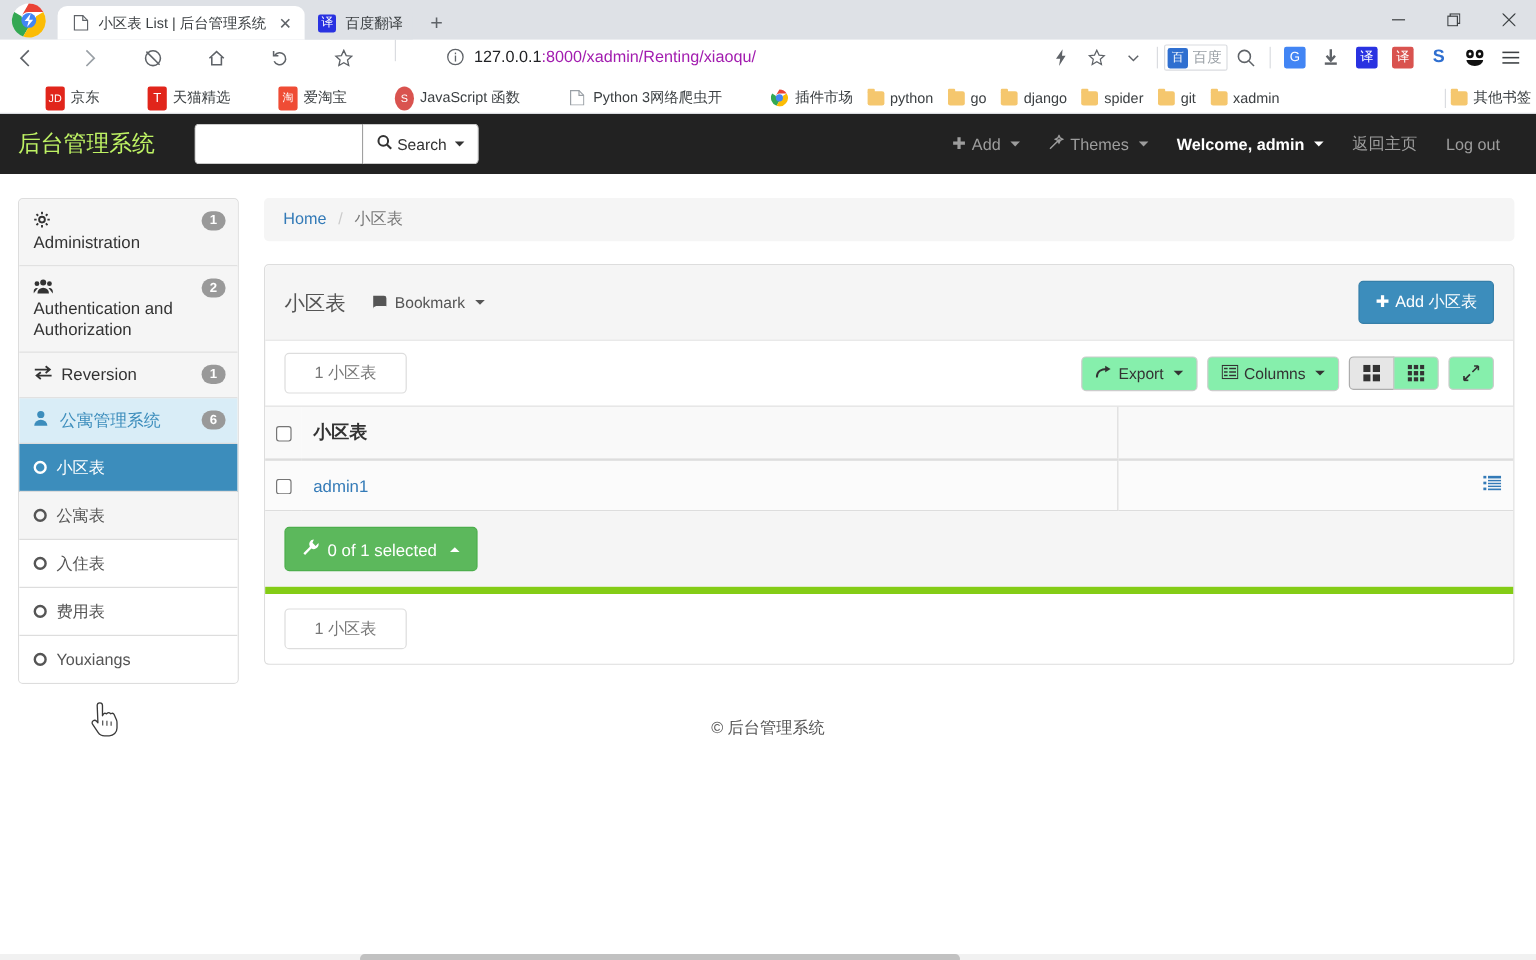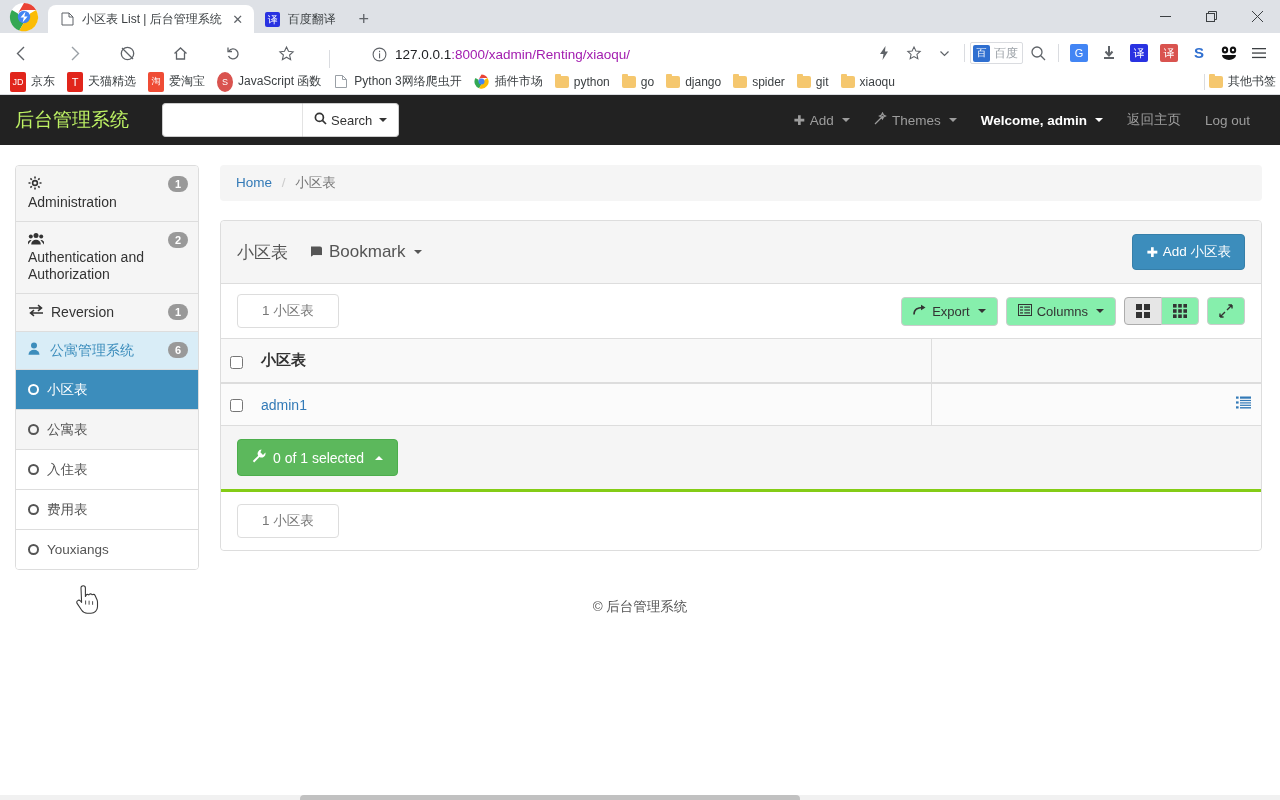--- a/index.html
+++ b/index.html
@@ -69,21 +69,21 @@
   }
   .win-btn {
     width:46px; height:33px;
     display:flex; align-items:center; justify-content:center;
     color:#3c4043; font-size:12px;
   }
 
   .toolbar {
     height: 36px;
     background:#ffffff;
-    display:flex; align-items:flex-end;
+    display:flex; align-items:flex-start;
     padding: 0 6px;
     border-bottom: 1px solid #ffffff;
     gap: 23px;
   }
   .tb-icon {
     width: 30px; height:30px; flex:none;
     display:flex; align-items:center; justify-content:center;
     color:#5f6368;
   }
   .omnibox {
@@ -122,21 +122,21 @@
     color:#3c4043;
     border-bottom:1px solid #dadce0;
     position:relative;
   }
   .bm {
     display:flex; align-items:center;
     padding: 0 6px; height:22px; flex:none;
     white-space:nowrap;
   }
   .bm .bm-ico { width:16px;height:20px;margin-right:5px;flex:none;
-    display:flex;align-items:center;justify-content:center;font-size:9px;color:#fff;border-radius:2px;}
+    display:flex;align-items:center;justify-content:center;font-size:9px;color:#fff;border-radius:2px;margin-left:28px;}
   .folder-ico {
     width:14px;height:12px;background:#f5c76e;border-radius:1px 2px 2px 2px;
     position:relative; margin-right:5px; flex:none;
   }
   .folder-ico:before{content:"";position:absolute;top:-2px;left:0;width:6px;height:3px;background:#f5c76e;border-radius:1px 1px 0 0;}
   .bm-right { position:absolute; right:4px; display:flex; align-items:center; }
   .bm-vsep { width:1px;height:16px;background:#dadce0;margin-right:4px; }
 
   
   .app {
@@ -255,21 +255,21 @@
   .panel-head {
     background:#f5f5f5;
     border-bottom:1px solid #dddddd;
     border-radius:4px 4px 0 0;
     padding: 13px 16px;
     display:flex; align-items:center;
     min-height: 57px;
   }
   .panel-title { font-size:17px; color:#555; margin-right:22px; white-space:nowrap;}
   .bookmark-btn {
-    font-size:17px; color:#555;
+    font-size:13px; color:#555;
     display:flex; align-items:center; gap:5px;
   }
   .btn-primary {
     margin-left:auto;
     background:#3c8dbc; border:1px solid #367fa9;
     color:#fff; border-radius:4px;
     padding: 8px 13px; font-size:13.5px;
     display:flex; align-items:center; gap:5px; white-space:nowrap;
   }
 
@@ -308,21 +308,21 @@
   }
   table.grid th.cb, table.grid td.cb { width:30px; text-align:center; padding-left:8px; padding-right:8px;}
   table.grid th.spacer, table.grid td.spacer { width:330px; border-left:1px solid #dddddd; }
   table.grid td.spacer { text-align:right; }
   .cell-link { color:#337ab7; text-decoration:none; }
   input[type=checkbox] { margin:0; vertical-align:middle; }
 
   .actions-row {
     background:#f5f5f5;
     padding: 13px 16px;
-    border-bottom:3px solid #84cc16;
+    border-bottom:6px solid #84cc16;
   }
   .btn-success {
     background:#5cb85c; border:1px solid #4cae4c;
     color:#fff; border-radius:4px;
     padding: 9px 14px; font-size:14px;
     display:inline-flex; align-items:center; gap:7px;
   }
   .panel-foot {
     padding: 12px 16px;
     background:#ffffff;
@@ -574,21 +574,21 @@
     <div class="bm">
         <span class="folder-ico"></span>
         <span>spider</span>
       </div>
     <div class="bm">
         <span class="folder-ico"></span>
         <span>git</span>
       </div>
     <div class="bm">
         <span class="folder-ico"></span>
-        <span>xiaoqu</span>
+        <span>xadmin</span>
       </div>
     <div class="bm-right">
       <span class="bm-vsep"></span>
       <span class="folder-ico"></span>
       <span>其他书签</span>
     </div>
   </div>
 </div>
 
 <div class="app">

